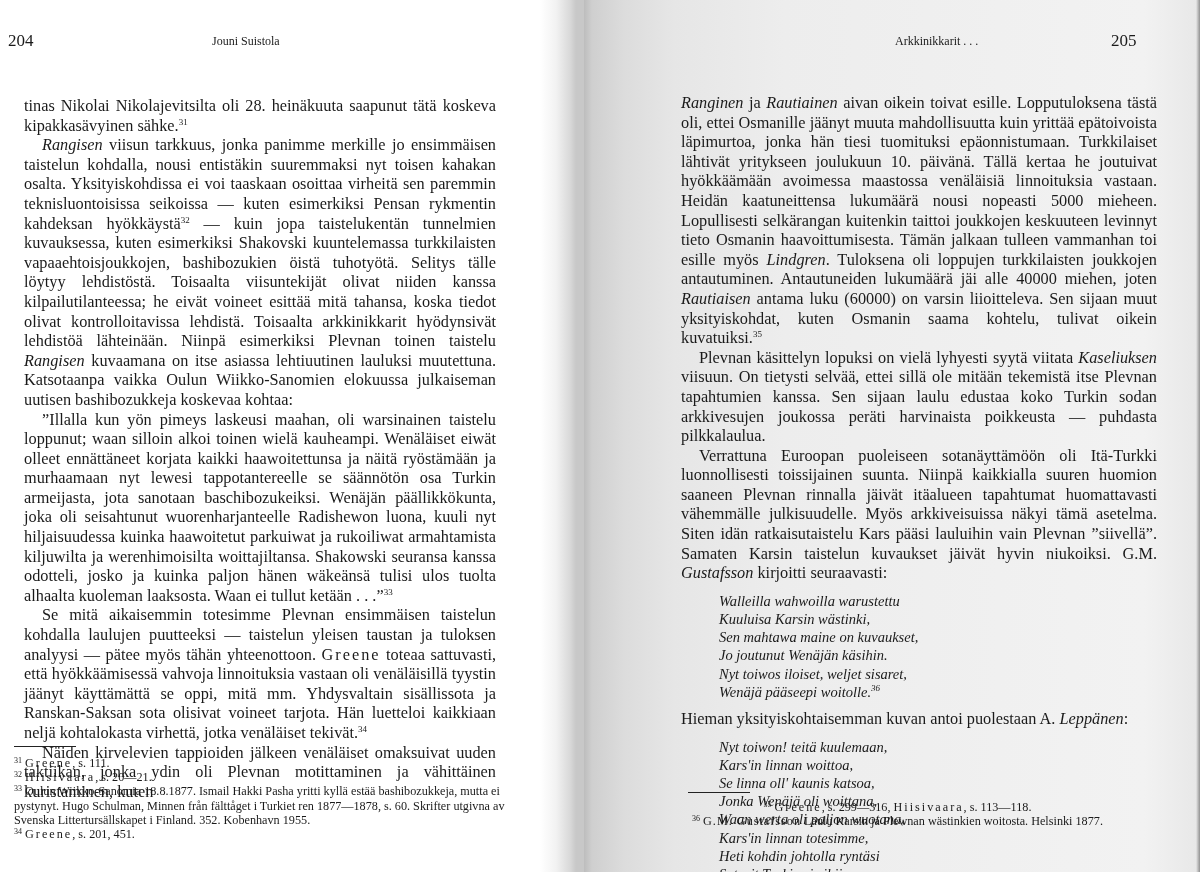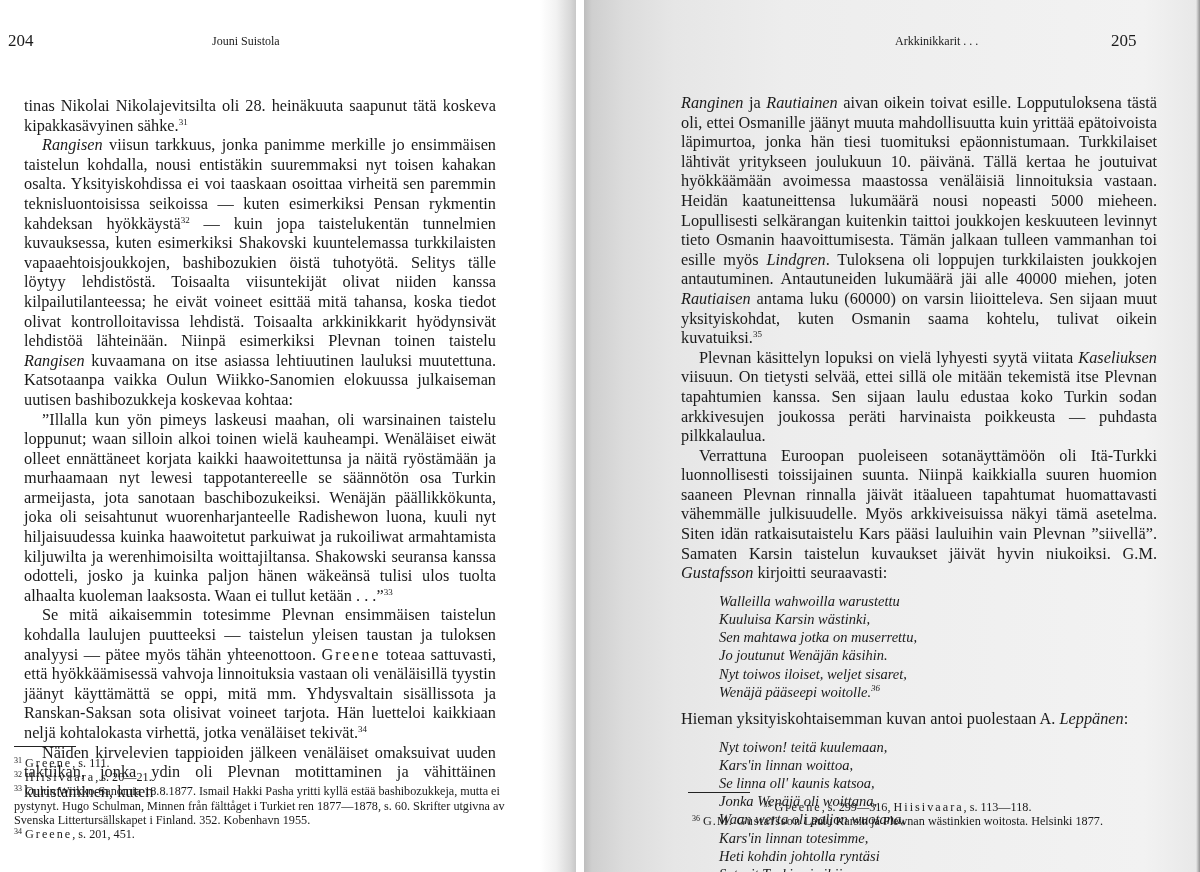--- a/index.html
+++ b/index.html
@@ -6,20 +6,21 @@
     body {
       width: 1200px; height: 872px; overflow: hidden; position: relative;
       background: #ffffff;
       font-family: "Liberation Serif", "DejaVu Serif", serif;
       color: #1a1a1a;
     }
     .page { position: absolute; top: 0; height: 872px; overflow: hidden; }
     .page-left {
       left: 0; width: 576px;
       background: linear-gradient(to right, #ffffff 0px, #ffffff 540px, #f2f2f2 556px, #d9d9d9 570px, #c8c8c8 576px);
+      padding-left: 24px;
     }
     .page-right {
       left: 576px; width: 624px;
       background: linear-gradient(to right, #bdbdbd 0px, #cfcfcf 8px, #dcdcdc 40px, #e6e6e6 90px, #ededed 200px, #f2f2f2 560px, #e8e8e8 612px, #3a3a3a 620px, #222 624px);
       margin-left: 8px;
     }
     .running-head { position: absolute; top: 34px; font-size: 12px; text-align: center; }
     .pagenum { position: absolute; top: 31px; font-size: 17px; }
     .body-text {
       position: absolute; font-size: 16.3px; line-height: 19.6px;
@@ -71,21 +72,21 @@
   <div class="pagenum" style="left:527px;">205</div>
 
   <div class="body-text right-body">
     <p class="first"><em>Ranginen</em><span> ja </span><em>Rautiainen</em><span> aivan oikein toivat esille. Lopputuloksena tästä oli, ettei Osmanille jäänyt muuta mahdollisuutta kuin yrittää epätoivoista läpimurtoa, jonka hän tiesi tuomituksi epäonnistumaan. Turkkilaiset lähtivät yritykseen joulukuun 10. päivänä. Tällä kertaa he joutuivat hyökkäämään avoimessa maastossa venäläisiä linnoituksia vastaan. Heidän kaatuneittensa lukumäärä nousi nopeasti 5000 mieheen. Lopullisesti selkärangan kuitenkin taittoi joukkojen keskuuteen levinnyt tieto Osmanin haavoittumisesta. Tämän jalkaan tulleen vammanhan toi esille myös </span><em>Lindgren</em><span>. Tuloksena oli loppujen turkkilaisten joukkojen antautuminen. Antautuneiden lukumäärä jäi alle 40000 miehen, joten </span><em>Rautiaisen</em><span> antama luku (60000) on varsin liioitteleva. Sen sijaan muut yksityiskohdat, kuten Osmanin saama kohtelu, tulivat oikein kuvatuiksi.</span><sup>35</sup></p>
     <p class="indent"><span>Plevnan käsittelyn lopuksi on vielä lyhyesti syytä viitata </span><em>Kaseliuksen</em><span> viisuun. On tietysti selvää, ettei sillä ole mitään tekemistä itse Plevnan tapahtumien kanssa. Sen sijaan laulu edustaa koko Turkin sodan arkkivesujen joukossa peräti harvinaista poikkeusta — puhdasta pilkkalaulua.</span></p>
     <p class="indent"><span>Verrattuna Euroopan puoleiseen sotanäyttämöön oli Itä-Turkki luonnollisesti toissijainen suunta. Niinpä kaikkialla suuren huomion saaneen Plevnan rinnalla jäivät itäalueen tapahtumat huomattavasti vähemmälle julkisuudelle. Myös arkkiveisuissa näkyi tämä asetelma. Siten idän ratkaisutaistelu Kars pääsi lauluihin vain Plevnan ”siivellä”. Samaten Karsin taistelun kuvaukset jäivät hyvin niukoiksi. G.M. </span><em>Gustafsson</em><span> kirjoitti seuraavasti:</span></p>
 
     <div class="poem">
       <div>Walleilla wahwoilla warustettu</div>
       <div>Kuuluisa Karsin wästinki,</div>
-      <div>Sen mahtawa jotka on muserrettu,</div>
+      <div>Sen mahtawa maine on kuvaukset,</div>
       <div>Jo joutunut Wenäjän käsihin.</div>
       <div>Nyt toiwos iloiset, weljet sisaret,</div>
       <div><span>Wenäjä pääseepi woitolle.</span><sup>36</sup></div>
     </div>
 
     <p class="first"><span>Hieman yksityiskohtaisemman kuvan antoi puolestaan A. </span><em>Leppänen</em><span>:</span></p>
 
     <div class="poem">
       <div>Nyt toiwon! teitä kuulemaan,</div>
       <div>Kars'in linnan woittoa,</div>

